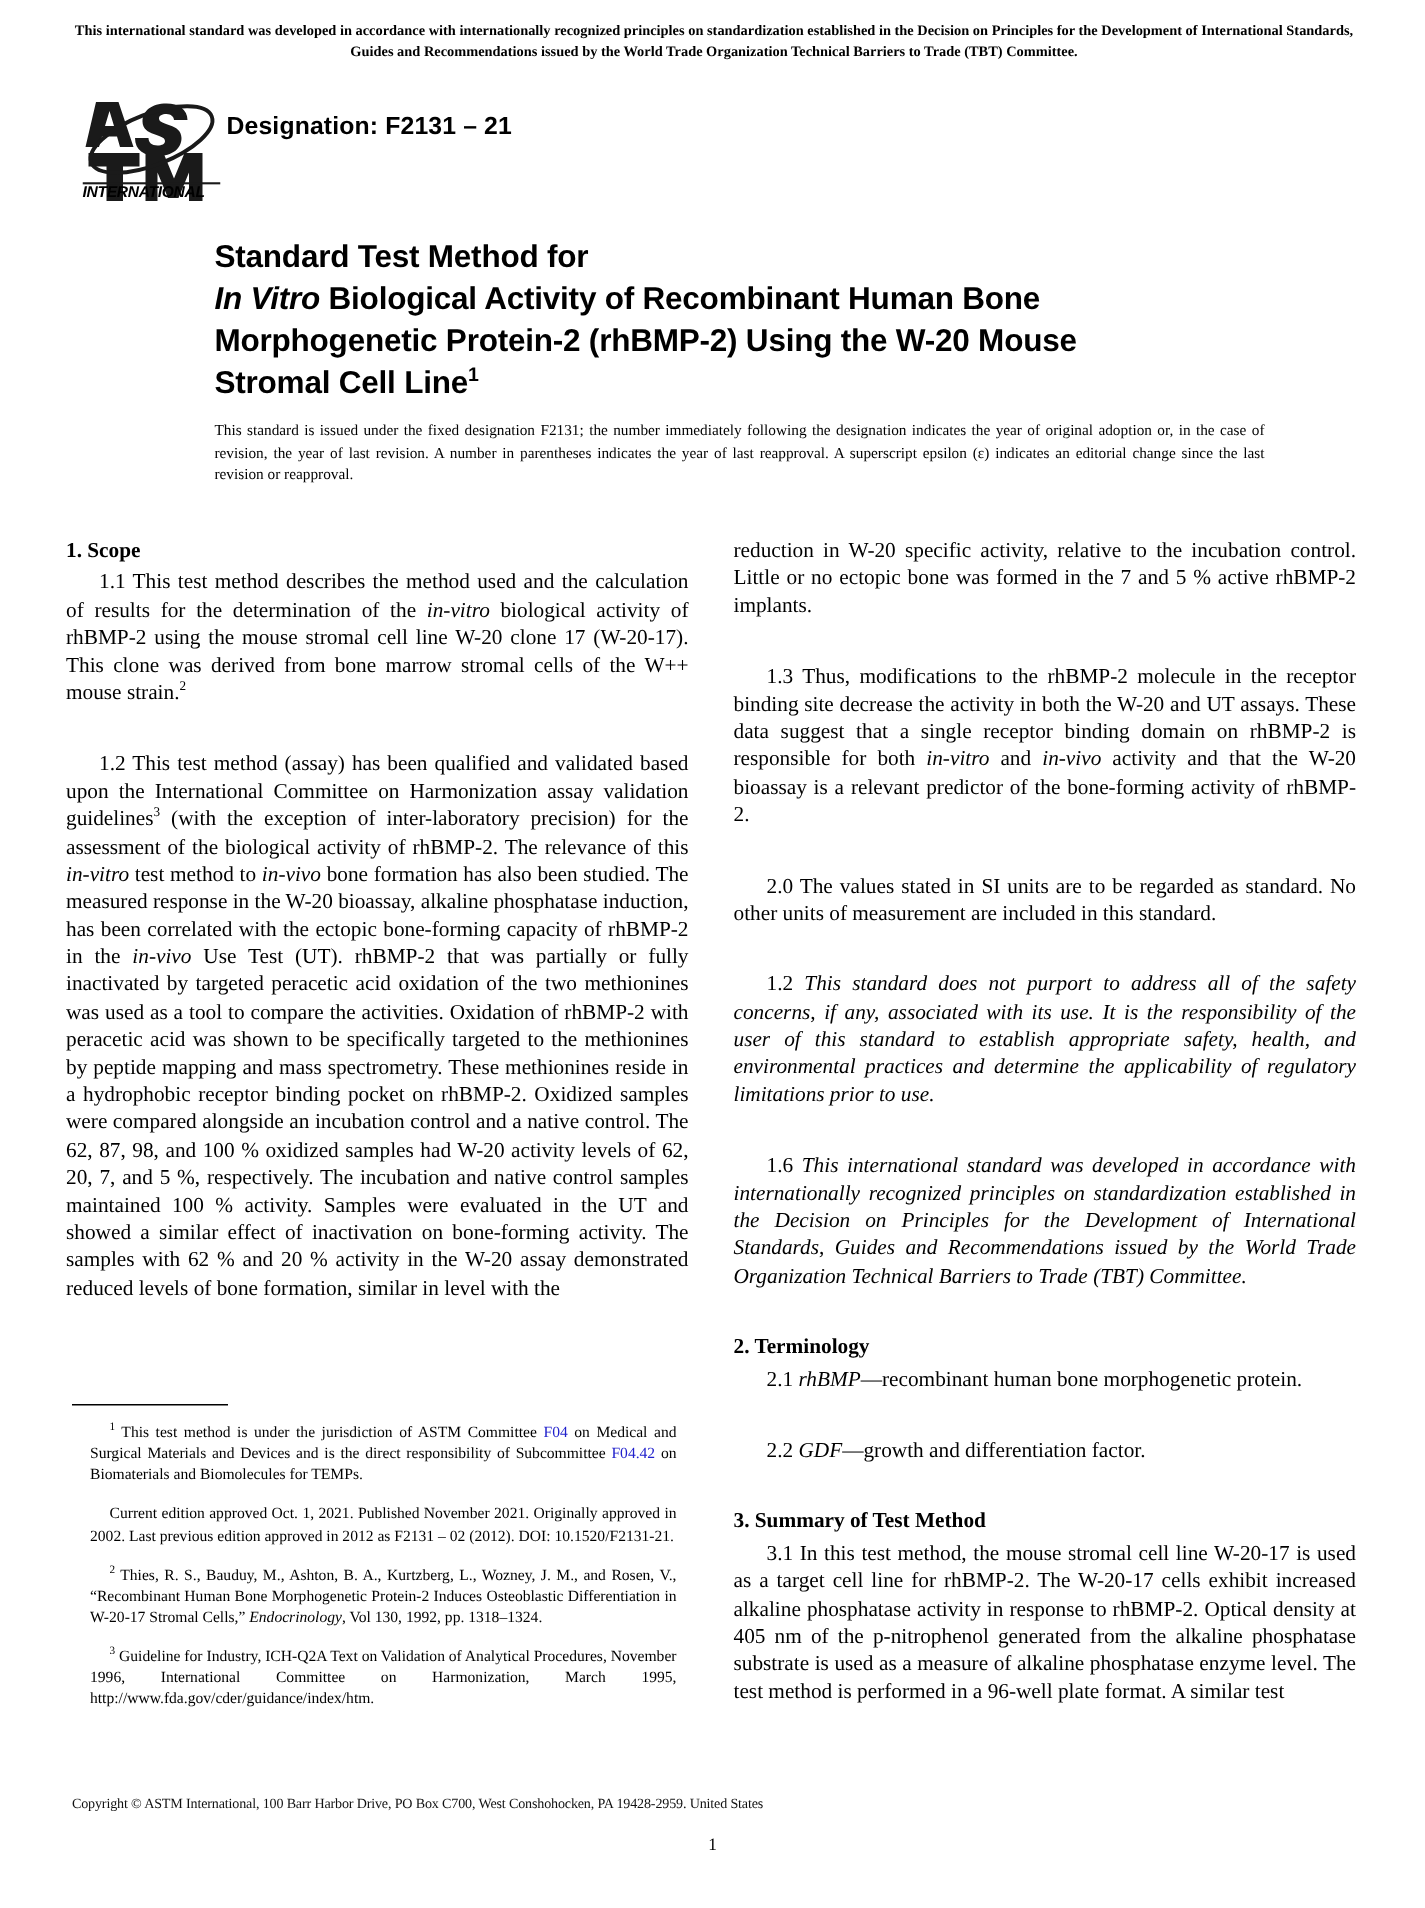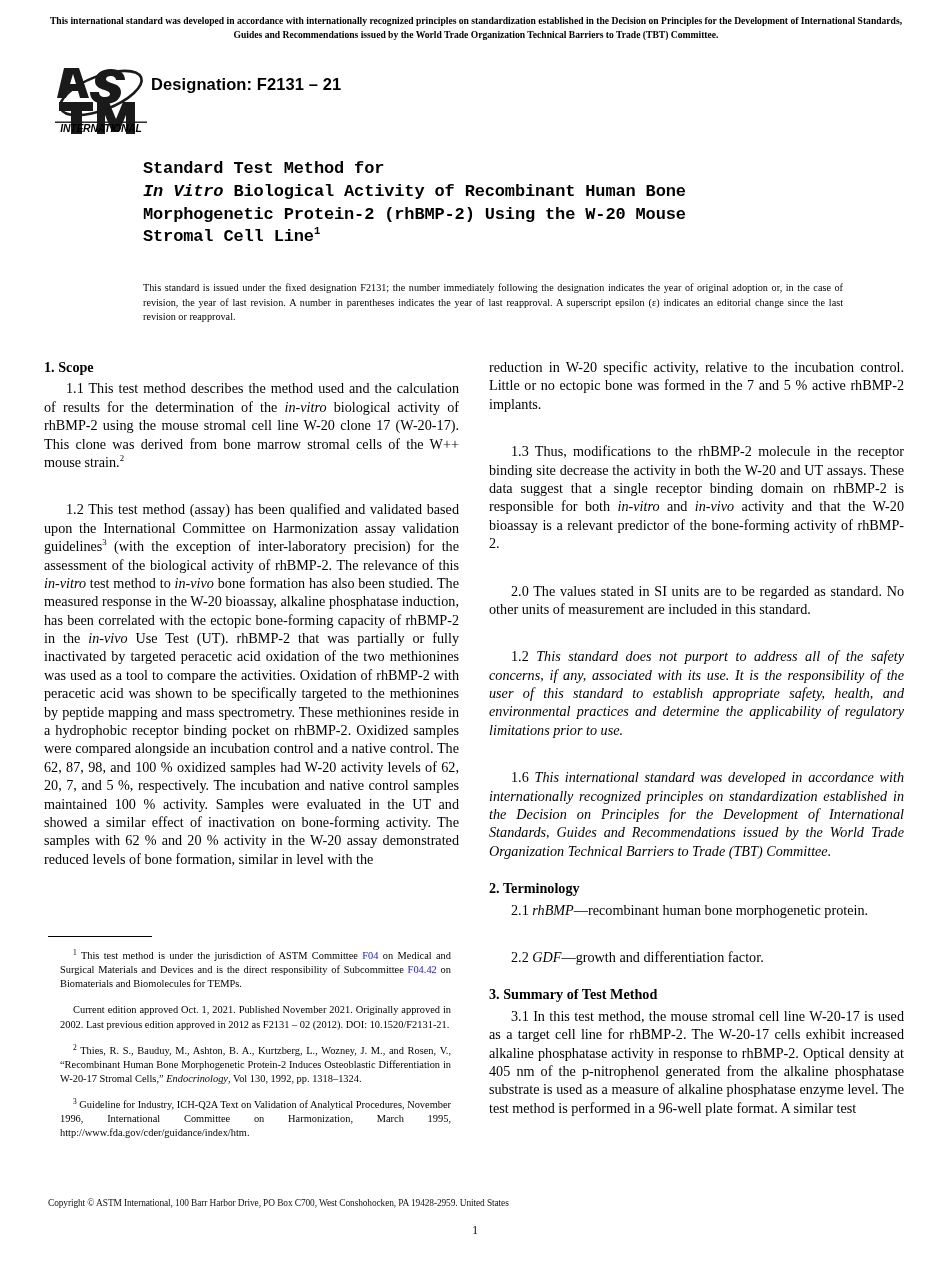--- a/index.html
+++ b/index.html
@@ -65,22 +65,22 @@
   }
 
   
   .title-block {
     position: absolute;
     left: 143px;
     top: 158px;
     width: 770px;
   }
   .title-line {
-    font-family: Liberation Mono, monospace;
-    font-size: 17px;
+    font-family: Liberation Sans, sans-serif;
+    font-size: 21px;
     font-weight: bold;
     line-height: 1.34;
     letter-spacing: -0.15px;
   }
   .title-line .ital {
     font-style: italic;
     font-weight: bold;
     margin-top: 14px;
   }
   sup.fn {
@@ -114,21 +114,21 @@
   .col-left  { left: 44px; }
   .col-right { left: 489px; }
 
   .sec-head {
     font-weight: bold;
     font-size: 14.2px;
     margin: 0 0 3px 0;
     text-align: left;
     text-indent: 0;
   }
-  .sec-head.spaced { margin-top: 19px; }
+  .sec-head.spaced { margin-top: 29px; }
 
   p.body {
     margin: 0 0 2px 0;
     text-indent: 22px;
     hyphens: none;
   }
   p.gap { margin-top: 29px; }
   .it { font-style: italic; }
 
   
@@ -200,21 +200,21 @@
 
           <path d="M4 42 L38 42 L38 51 L27 51 L27 74 L16 74 L16 51 L4 51 Z"></path>
 
           <path d="M42 42 L54 42 L61 59 L68 42 L80 42 L80 74 L71 74 L71 55 L64 72 L57 72 L50 55 L50 74 L42 74 Z"></path>
         </g>
 
         <ellipse cx="46" cy="33" rx="43" ry="17" transform="rotate(-21 46 33)" fill="none" stroke="#1a1a1a" stroke-width="2.6"></ellipse>
 
         <rect x="0" y="61.5" width="92" height="1.4" fill="#1a1a1a"></rect>
       </svg>
-      <div style="position:absolute;left:0;top:63px;width:92px;text-align:center;
+      <div style="position:absolute;left:0;top:63px;width:92px;
                   font-family:'Liberation Sans','DejaVu Sans',sans-serif;font-size:10.4px;
                   font-weight:bold;font-style:italic;letter-spacing:-0.2px;">INTERNATIONAL</div>
     </div>
     <div class="designation">Designation: F2131 – 21</div>
   </div>
 
   <div class="title-block">
     <div class="title-line">Standard Test Method for</div>
     <div class="title-line"><span class="ital">In Vitro</span><span> Biological Activity of Recombinant Human Bone</span></div>
     <div class="title-line">Morphogenetic Protein-2 (rhBMP-2) Using the W-20 Mouse</div>

